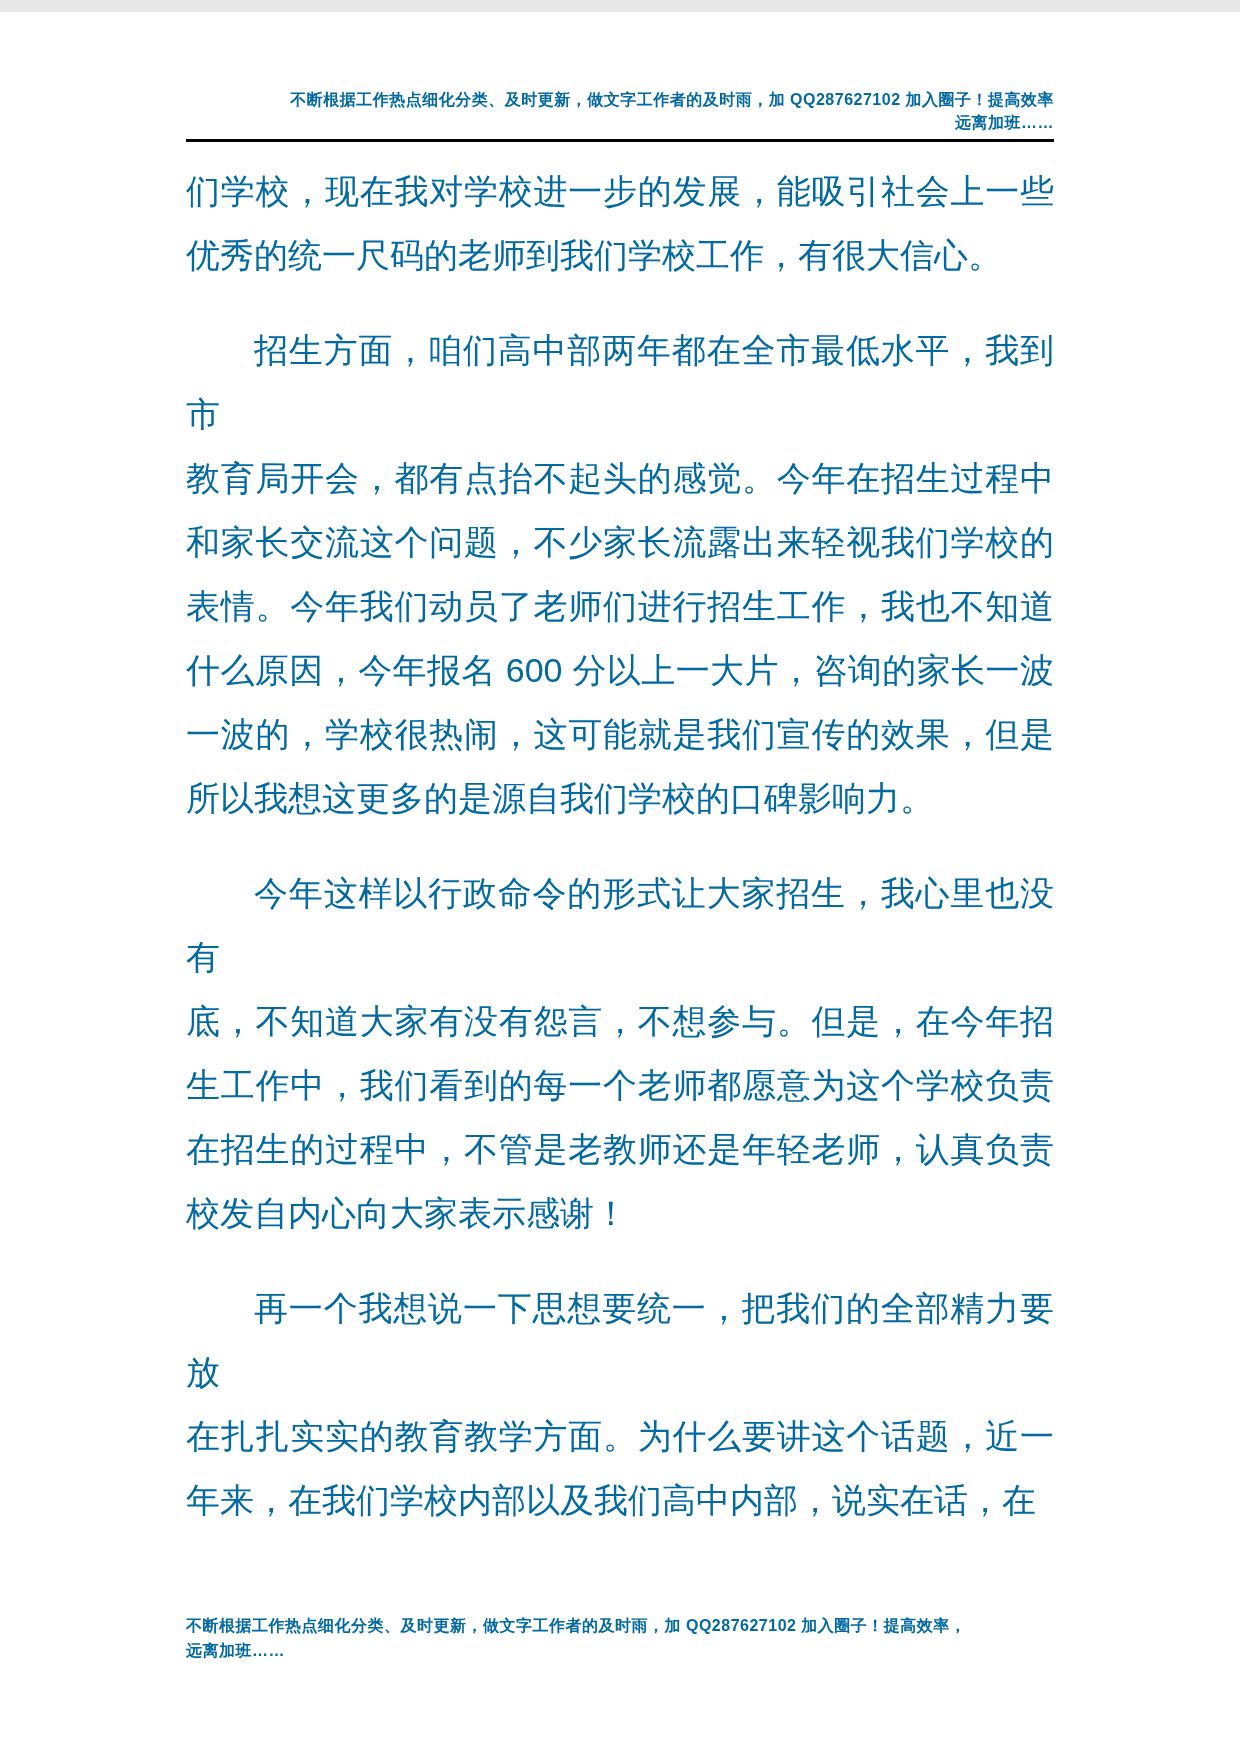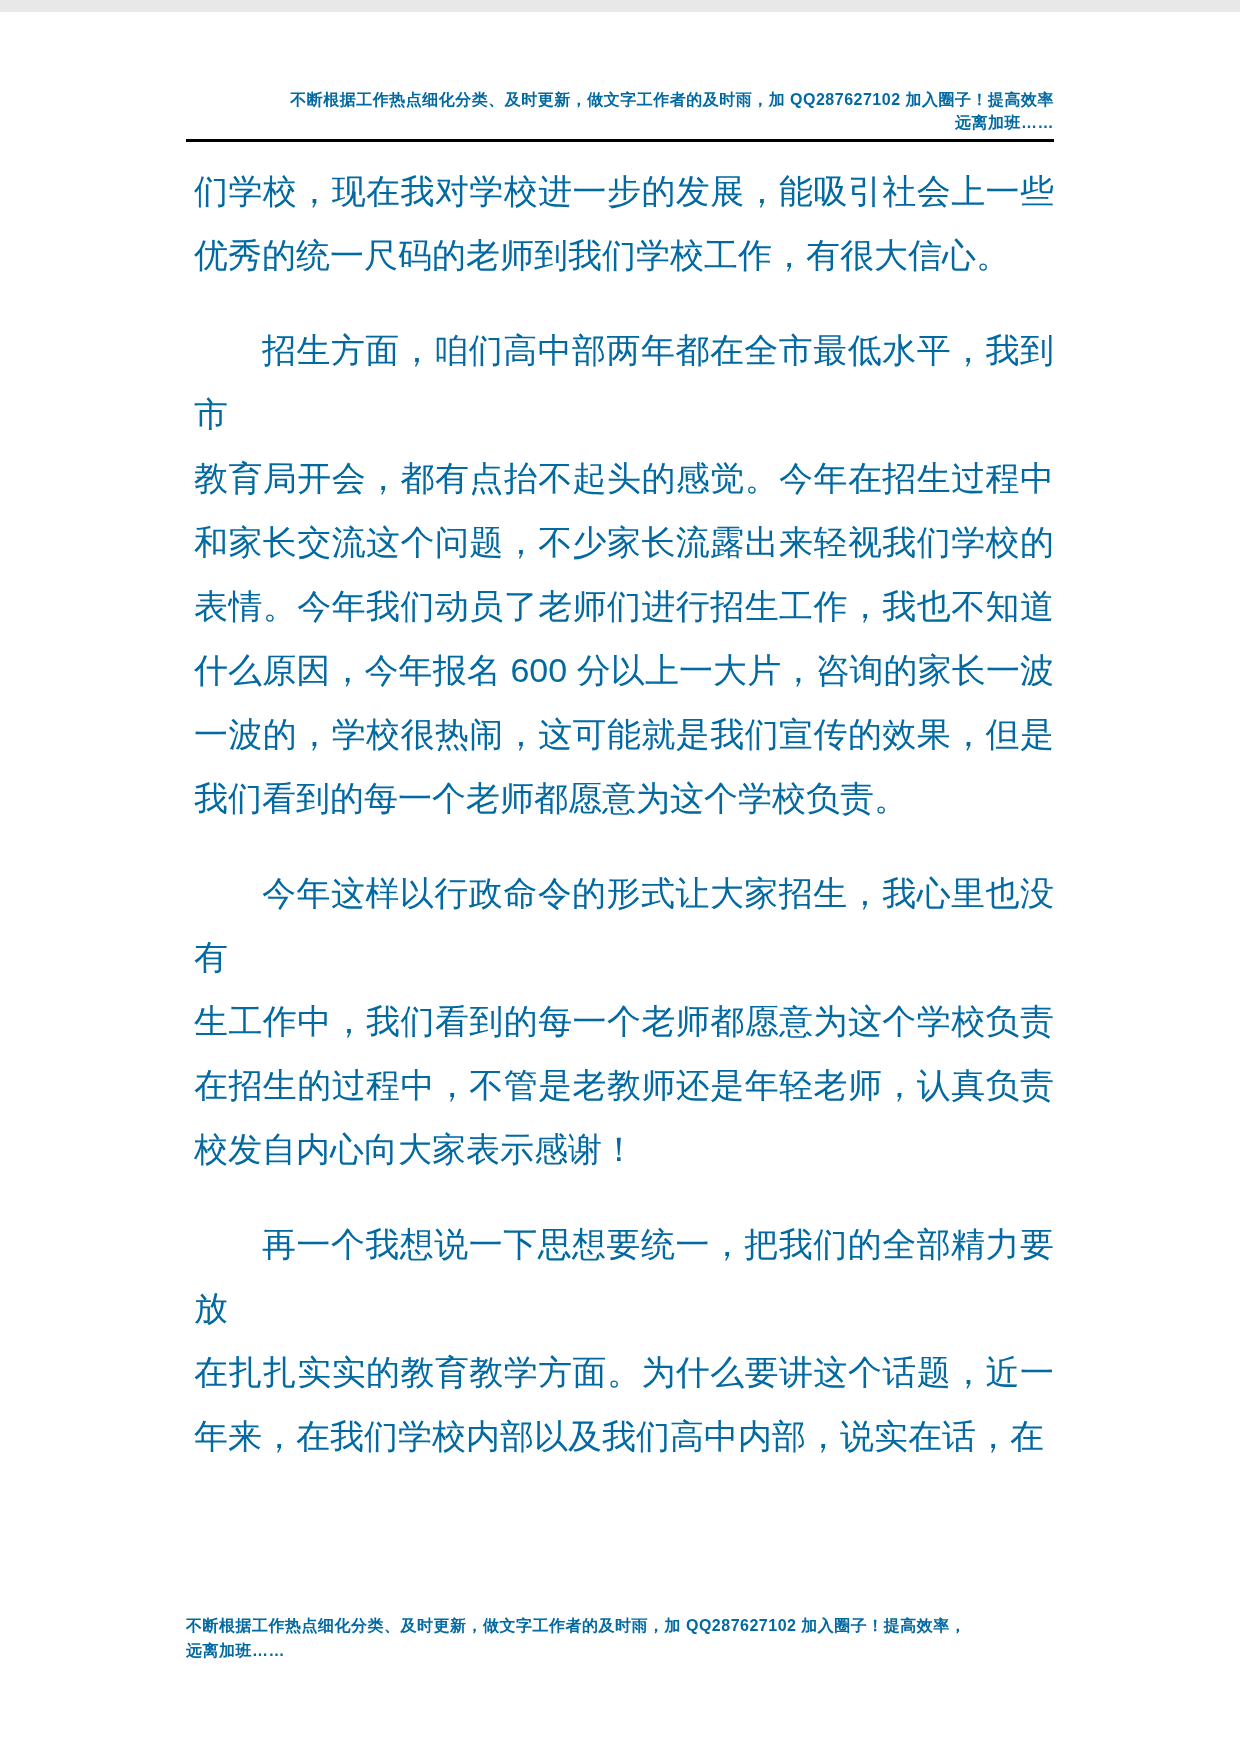--- a/index.html
+++ b/index.html
@@ -28,21 +28,21 @@
     letter-spacing: 0.5px;
   }
   .header-rule {
     margin-top: 5px;
     border-bottom: 3px solid #000000;
     height: 0;
   }
   .doc-body {
     position: absolute;
     top: 147px;
-    left: 194px;
+    left: 186px;
     right: 186px;
   }
   .para { margin-bottom: 31px; }
   .para.indent .line:first-child { text-indent: 2em; }
   .line {
     font-size: 34px;
     line-height: 64px;
     white-space: nowrap;
     text-align: justify;
     text-align-last: justify;
@@ -80,24 +80,25 @@
         <div class="line">们学校，现在我对学校进一步的发展，能吸引社会上一些</div>
         <div class="line last">优秀的统一尺码的老师到我们学校工作，有很大信心。</div>
       </div>
       <div class="para indent">
         <div class="line">招生方面，咱们高中部两年都在全市最低水平，我到市</div>
         <div class="line">教育局开会，都有点抬不起头的感觉。今年在招生过程中</div>
         <div class="line">和家长交流这个问题，不少家长流露出来轻视我们学校的</div>
         <div class="line">表情。今年我们动员了老师们进行招生工作，我也不知道</div>
         <div class="line">什么原因，今年报名 600 分以上一大片，咨询的家长一波</div>
         <div class="line">一波的，学校很热闹，这可能就是我们宣传的效果，但是</div>
-        <div class="line last">我们看到的每一个老师都愿意为这个学校负责。</div>
+        <div class="line last">所以我想这更多的是源自我们学校的口碑影响力。</div>
       </div>
       <div class="para indent">
         <div class="line">今年这样以行政命令的形式让大家招生，我心里也没有</div>
+        <div class="line">底，不知道大家有没有怨言，不想参与。但是，在今年招</div>
         <div class="line">生工作中，我们看到的每一个老师都愿意为这个学校负责</div>
         <div class="line">在招生的过程中，不管是老教师还是年轻老师，认真负责</div>
         <div class="line last">校发自内心向大家表示感谢！</div>
       </div>
       <div class="para indent">
         <div class="line">再一个我想说一下思想要统一，把我们的全部精力要放</div>
         <div class="line">在扎扎实实的教育教学方面。为什么要讲这个话题，近一</div>
         <div class="line last">年来，在我们学校内部以及我们高中内部，说实在话，在</div>
       </div>
     </div>

